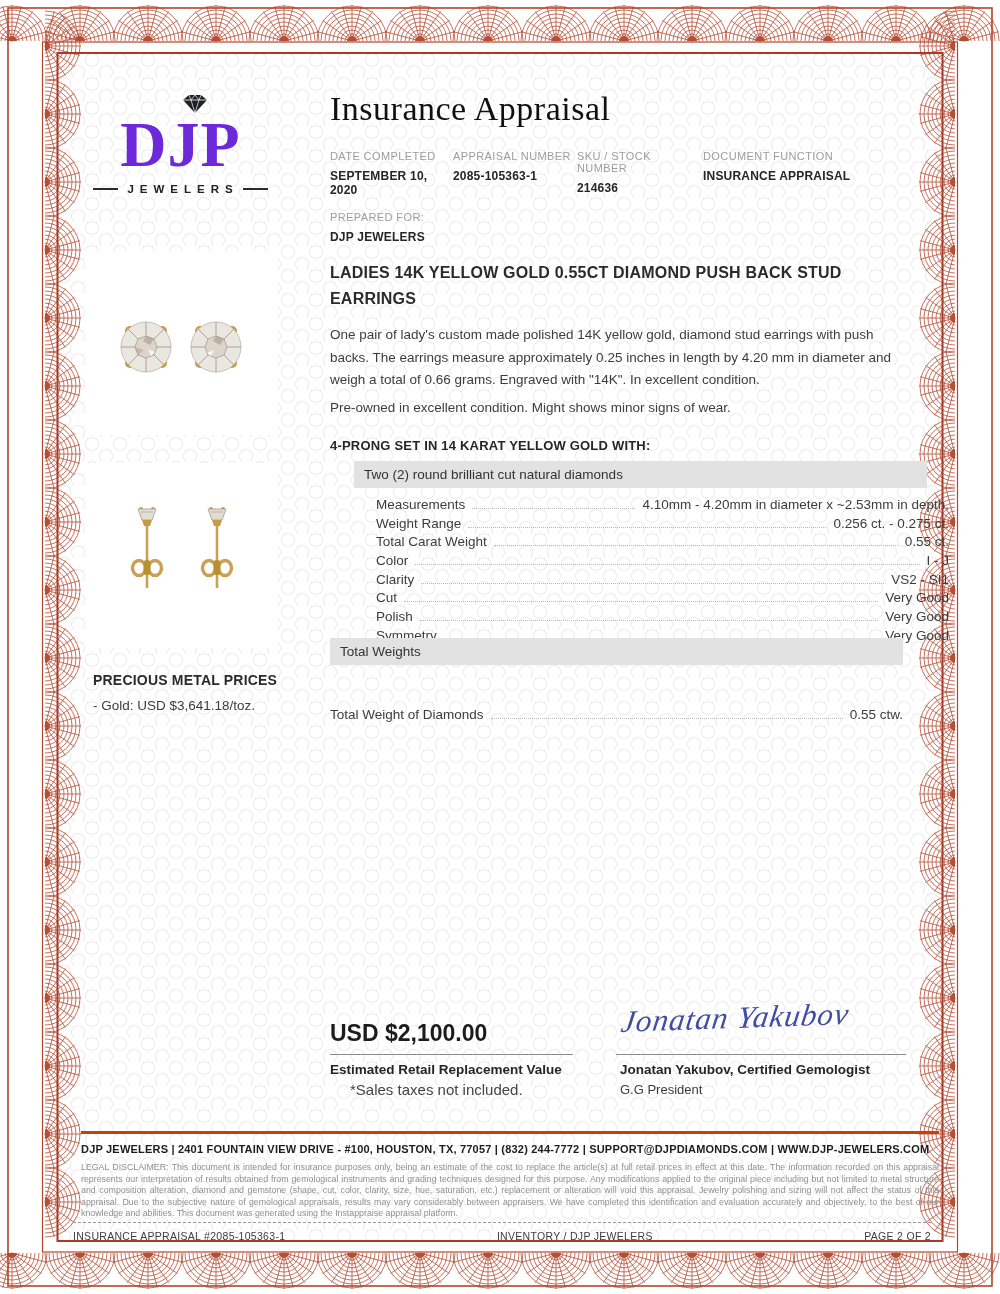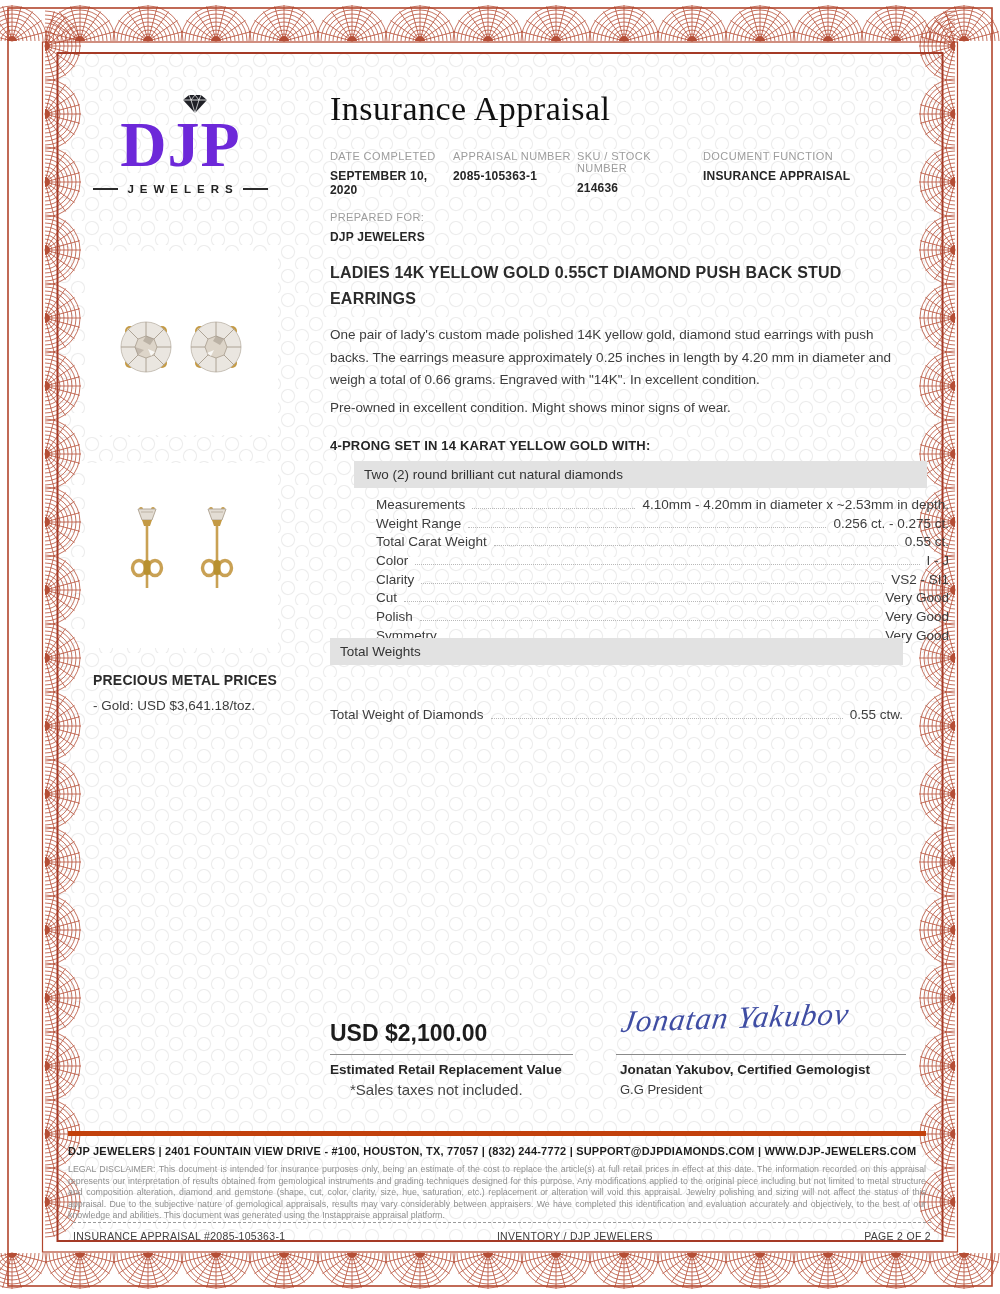--- a/index.html
+++ b/index.html
@@ -61,21 +61,21 @@
   .rule-line { position:absolute; top:1054px; height:1px; background:#8a8a8a; }
   .rule-value { left:330px; width:243px; }
   .rule-sig { left:616px; width:290px; }
   .value-label { position:absolute; left:330px; top:1062px; font-size:13.5px; font-weight:bold; color:#262626; }
   .value-note { position:absolute; left:330px; top:1081px; font-size:15px; color:#444;margin-left:20px; }
   .sig-script { position:absolute; left:622px; top:1000px; font-family:"Liberation Serif", serif; font-style:italic; font-size:31px; color:#3f4da3; transform:skewX(-10deg) rotate(-2deg); letter-spacing:1px; }
   .sig-name { position:absolute; left:620px; top:1062px; font-size:13.5px; font-weight:bold; color:#262626; }
   .sig-title { position:absolute; left:620px; top:1082px; font-size:13px; color:#3d3d3d; }
 
   
-  .footer { position:absolute; left:68px; top:1131px; width:858px; border-top:5px solid #c2410c; }
+  .footer { position:absolute; left:81px; top:1131px; width:858px; border-top:3px solid #c2410c; }
   .footer-contact { padding-top:9px; font-size:11px; font-weight:bold; color:#1d1d1d; letter-spacing:0.2px; }
   .footer-disclaimer { margin-top:7px; font-size:8.8px; line-height:11.6px; color:#8e8e8e; text-align:justify; }
   .bottom-bar { position:absolute; left:73px; top:1222px; width:858px; border-top:1px dashed #9a9a9a; padding-top:7px; display:flex; justify-content:space-between; font-size:10.5px; color:#3e3e3e; letter-spacing:0.3px; }
 </style>
 </head>
 <body>
 
 <div class="page">
 
   <svg class="border-svg" width="1000" height="1294" viewBox="0 0 1000 1294" xmlns="http://www.w3.org/2000/svg" xmlns:xlink="http://www.w3.org/1999/xlink">

